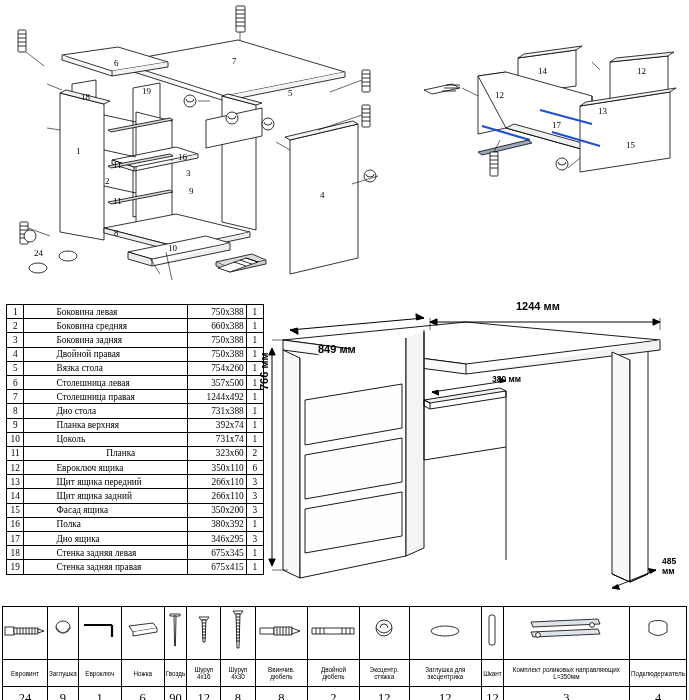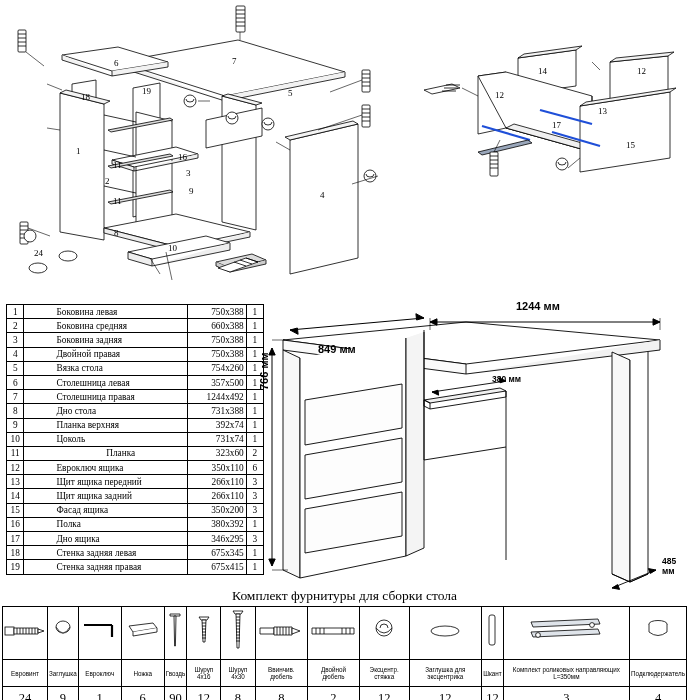--- a/index.html
+++ b/index.html
@@ -405,21 +405,20 @@
         </tr>
     </tbody>
   </table>
 
   <div class="dim-lbl" style="left:516px;top:300px;">1244 мм</div>
   <div class="dim-lbl" style="left:318px;top:302px;margin-top:41px;">849 мм</div>
   <div class="dim-766">766 мм</div>
   <div class="dim-small" style="left:444px;top:374px;">380 мм</div>
   <div class="dim-small" style="left:614px;top:556px;">485 мм</div>
 
-  <div class="hw-title">Комплект фурнитуры для сборки стола</div>
 
   <table class="hw-table">
     <tbody>
         <tr>
       <td class="hw-ico">
         <svg width="42" height="16" viewBox="0 0 42 16">
               <g stroke="#000" fill="#fff" stroke-width="0.8">
                 <rect x="1" y="4" width="9" height="8"></rect>
                 <path d="M10 5 h24 v6 h-24z"></path>
                 <path d="M13 5 v6 M16 5 v6 M19 5 v6 M22 5 v6 M25 5 v6 M28 5 v6 M31 5 v6"></path>

